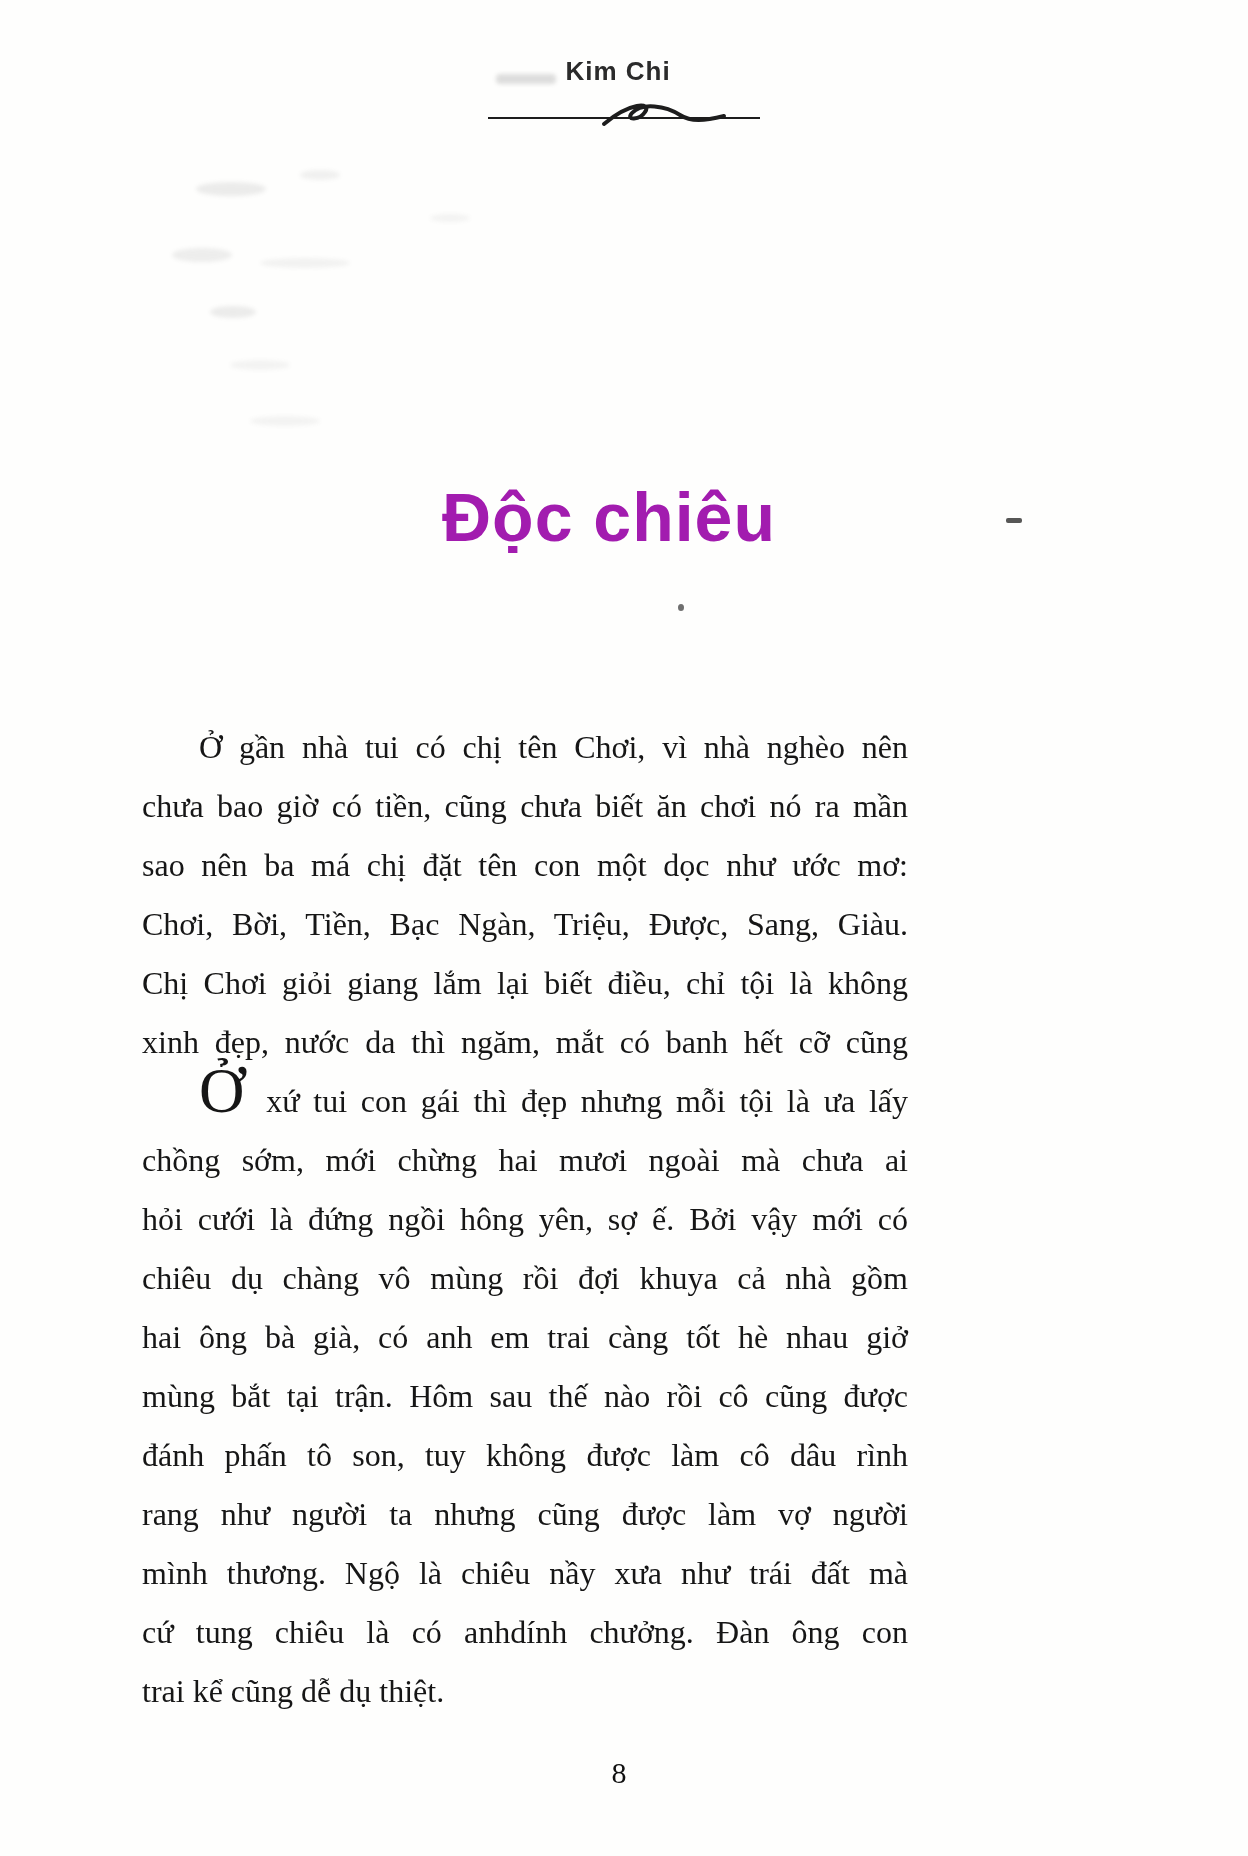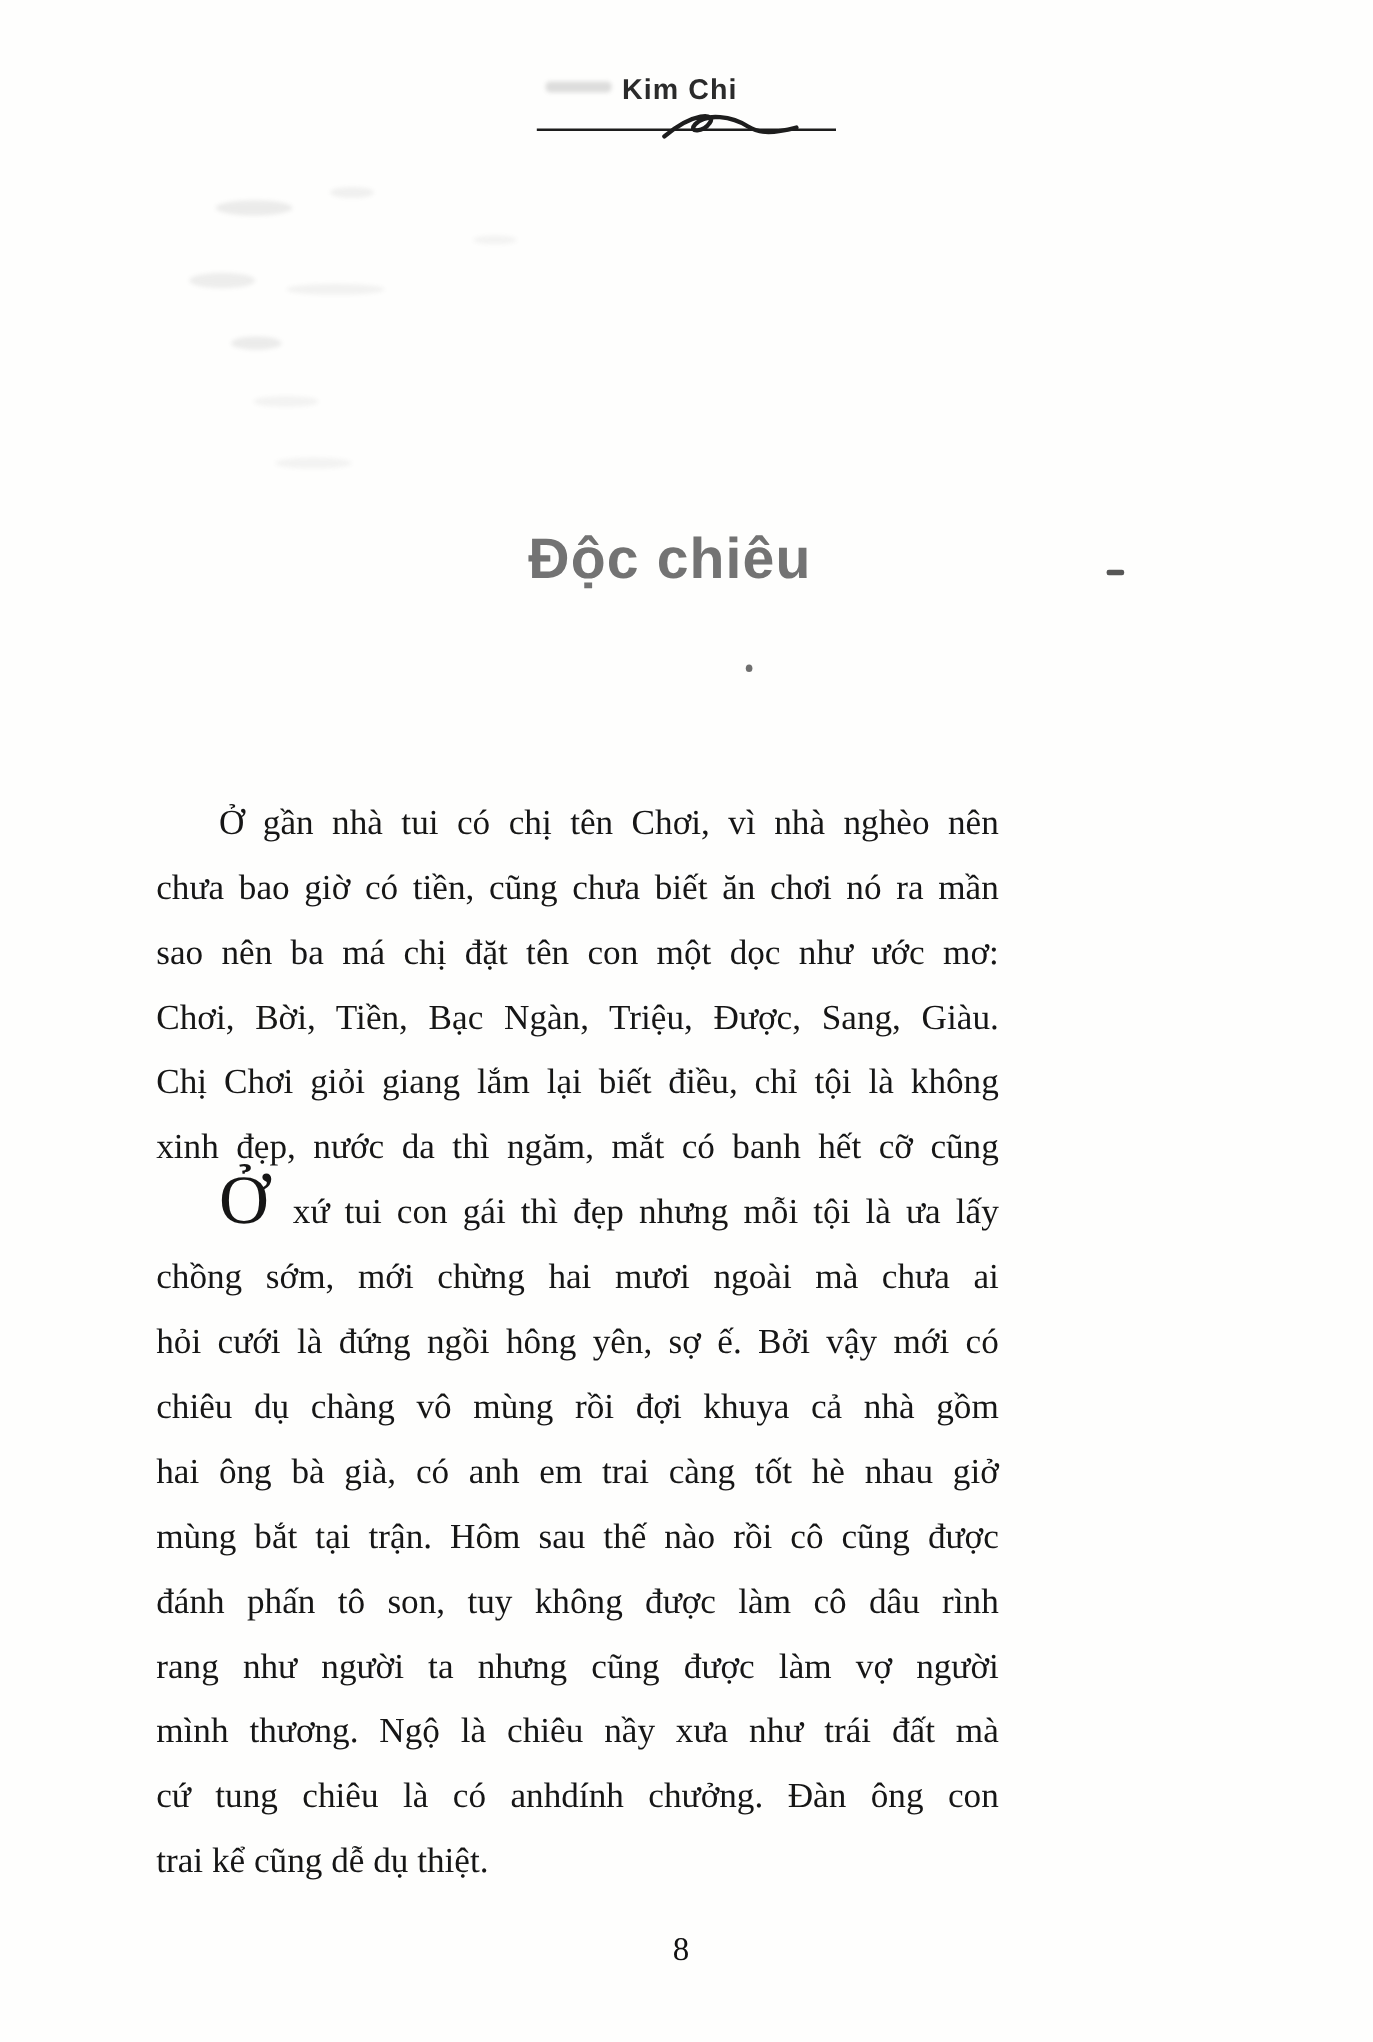--- a/index.html
+++ b/index.html
@@ -7,33 +7,33 @@
     position:relative;
     width:1248px;height:1856px;
     margin:0 auto;
     background:#fefefd;
     overflow:hidden;
     font-family:"Liberation Serif","DejaVu Serif",serif;
     color:#161616;
   }
   
   .running-title{
-    position:absolute;top:66px;left:0;right:12px;
+    position:absolute;top:56px;left:0;right:12px;
     text-align:center;
     font-family:"Liberation Sans","DejaVu Sans",sans-serif;
     font-size:26px;font-weight:600;letter-spacing:1px;color:#2b2b2b;
   }
   .head-rule{position:absolute;top:94px;left:484px;width:280px;height:36px;}
   .head-rule svg{display:block;}
   
   .chapter-title{
     position:absolute;top:478px;left:0;right:30px;margin:0;
     text-align:center;
     font-family:"Liberation Sans","DejaVu Sans",sans-serif;
-    font-size:52px;font-weight:800;letter-spacing:1px;color:#737373;
+    font-size:68px;font-weight:800;letter-spacing:1px;color:#a21caf;
   }
   
   .body-text{
     position:absolute;left:142px;top:700px;width:766px;
     font-size:32px;
   }
   .jline{
     height:59px;line-height:59px;
     text-align:justify;text-align-last:justify;
     white-space:nowrap;

